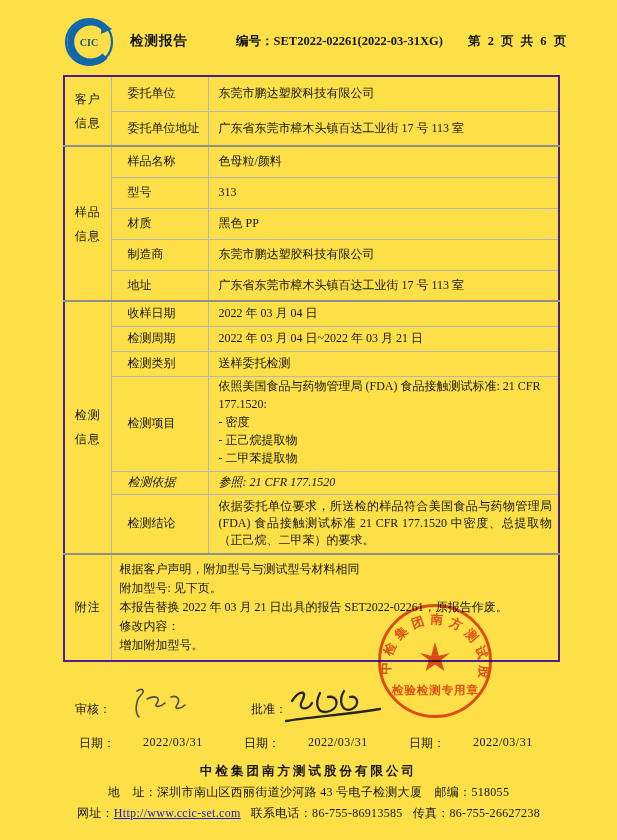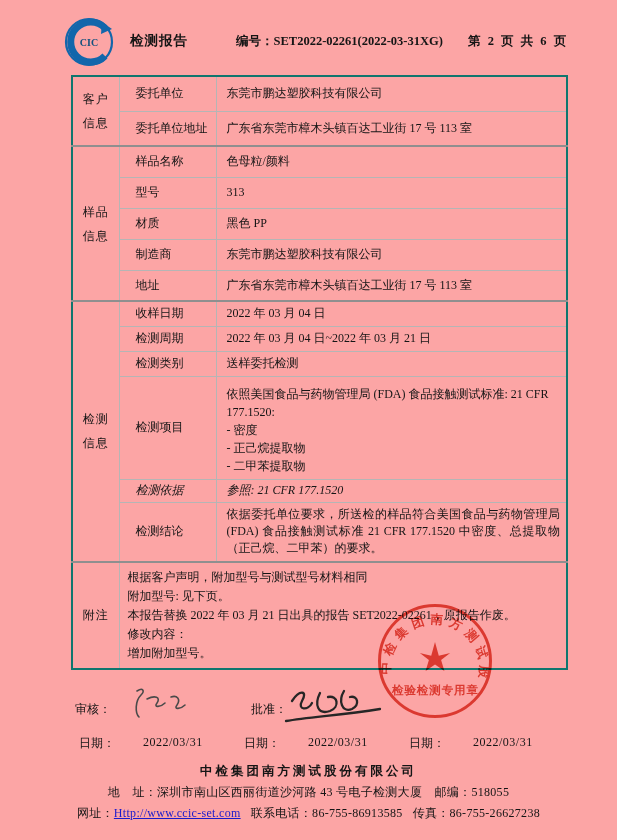--- a/index.html
+++ b/index.html
@@ -1,52 +1,51 @@
 <!DOCTYPE html>
 <html><head>
 <meta charset="utf-8">
 <style>
   * { margin:0; padding:0; box-sizing:border-box; }
   html,body { background:#ffffff; }
   .page {
-    position:relative; width:617px; height:840px; background:#fca5a5;
+    position:relative; width:617px; height:840px; background:#fde047;
     font-family:"Liberation Serif","DejaVu Serif",serif;
     color:#151515; overflow:hidden;
   }
 
   
   .hdr { position:absolute; left:0; top:0; width:617px; height:70px; }
   .logo { position:absolute; left:64px; top:17px; width:50px; height:50px; }
   .hdr-title { position:absolute; left:130px; top:32px; font-size:13.5px; font-weight:bold; letter-spacing:1px; }
   .hdr-no { position:absolute; left:236px; top:33px; font-size:12.5px; font-weight:bold; }
   .hdr-page { position:absolute; left:468px; top:33px; font-size:12.5px; font-weight:bold; letter-spacing:2px; }
 
   
   table.report-table {
     position:absolute; left:63px; top:75px; width:495px;
     border-collapse:collapse; table-layout:fixed;
-    border:2px solid #0f766e;
-    margin-left:8px;
+    border:2px solid #4c1d95;
   }
   .report-table td {
     border:1px solid #b5b5b5;
     font-size:12px; line-height:1.45;
     vertical-align:middle; color:#151515;
     padding:2px 6px;
     overflow:hidden;
   }
   .report-table tr.sec-top td { border-top:2px solid #8f8f8f; }
   td.sec-label { text-align:center; padding:0 9px; line-height:2.0; letter-spacing:1px; }
   td.f-label  { padding-left:16px; }
   td.f-value  { padding-left:10px; }
   tr.h35 td { height:35px; }
   tr.h31 td { height:31px; }
   tr.h25 td { height:25px; }
   tr.h23 td { height:23px;font-style:italic; }
-  td.multi { vertical-align:middle; padding-top:8px; padding-bottom:4px; }
+  td.multi { vertical-align:middle; padding-top:0; padding-bottom:4px; }
   td.multi div { line-height:18px; }
   td.just { text-align:justify; line-height:17px; padding-top:3px; padding-bottom:4px; }
   td.notes-cell { vertical-align:top; padding:5px 8px; }
   td.notes-cell div { line-height:19px; }
 
   
   .sig-row { position:absolute; left:63px; top:683px; width:495px; height:48px; display:flex; }
   .sig-cell { width:165px; position:relative; }
   .sig-label { position:absolute; left:12px; top:18px; font-size:12px; }
   .sig-cell:nth-child(2) .sig-label { left:23px; }

